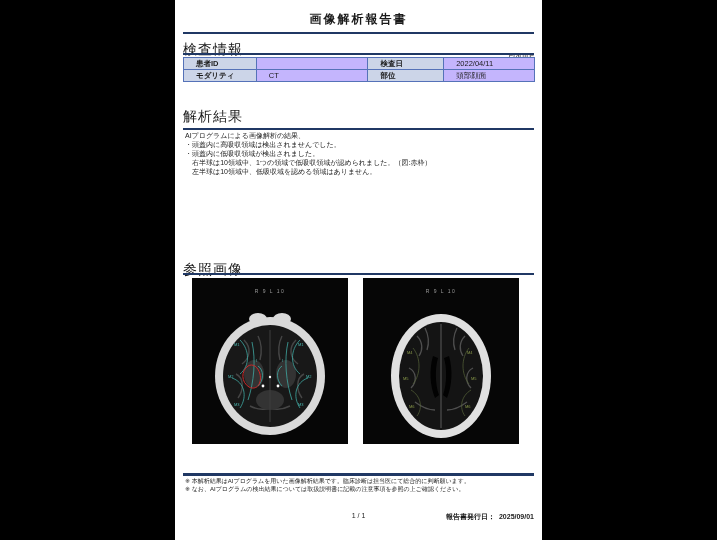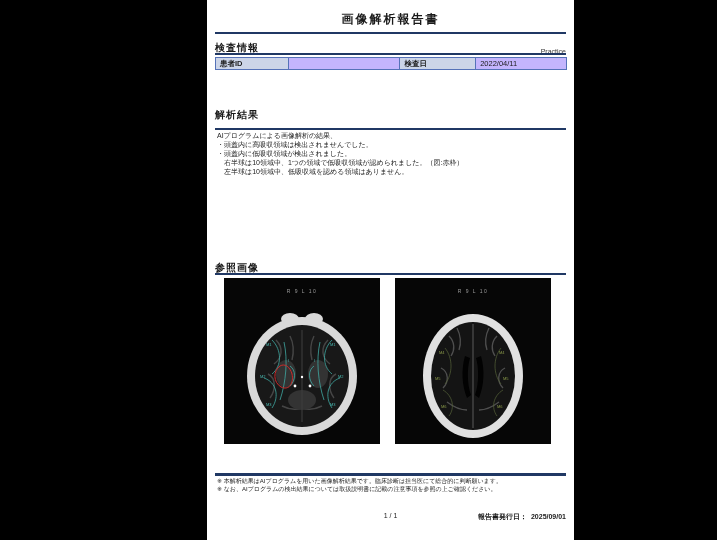--- a/index.html
+++ b/index.html
@@ -1,32 +1,32 @@
 <!DOCTYPE html>
 <html><head>
 <meta charset="utf-8">
 <style>
   html,body{margin:0;padding:0;background:#000;}
   *{box-sizing:border-box;}
   body{font-family:"Liberation Sans","DejaVu Sans",sans-serif;color:#1a1a1a;}
   .viewport{position:relative;width:717px;height:540px;background:#000;overflow:hidden;}
-  .page{position:absolute;left:175px;top:0;width:367px;height:540px;background:#ffffff;margin-left:32px;}
+  .page{position:absolute;left:175px;top:0;width:367px;height:540px;background:#ffffff;}
 
   .doc-title{position:absolute;top:11px;left:0;width:100%;text-align:center;
     font-size:12px;font-weight:bold;letter-spacing:2px;}
   .title-rule{position:absolute;top:32px;left:8px;width:351px;height:2px;background:#203864;}
 
   .sec-header{position:absolute;left:8px;width:351px;display:flex;justify-content:space-between;align-items:flex-end;}
-  .sec-title{font-size:10px;font-weight:bold;letter-spacing:1px;}
+  .sec-title{font-size:14px;font-weight:normal;letter-spacing:1px;}
   .practice{font-size:7px;color:#333;}
   .sec-rule{position:absolute;left:8px;width:351px;height:1.5px;background:#203864;}
 
   .exam-table{position:absolute;top:57px;left:8px;width:352px;border-collapse:collapse;
     font-size:7.5px;}
-  .exam-table td{border:1px solid #5572b8;height:12px;padding:0 4px;vertical-align:middle;}
+  .exam-table td{border:1px solid #5572b8;height:12px;padding:0 12px;vertical-align:middle;}
   .exam-table td.lbl{background:#ccd5e8;font-weight:bold;}
   .exam-table td.val{background:#c4b5fd;}
 
   .result-text{position:absolute;top:131px;left:10px;width:345px;font-size:7px;line-height:9px;white-space:pre;}
 
   .panel{position:absolute;top:278px;width:156px;height:166px;background:#060606;}
   .panel-left{left:17px;}
   .panel-right{left:188px;}
   .panel-label{position:absolute;top:10px;left:0;width:100%;text-align:center;
     color:#9b9b9b;font-size:5px;letter-spacing:1.5px;}
@@ -60,20 +60,26 @@
           <col style="width:112px">
           <col style="width:76px">
           <col style="width:91px">
         </colgroup>
       <tbody>
           <tr>
         <td class="lbl">患者ID</td>
         <td class="val"></td>
         <td class="lbl">検査日</td>
         <td class="val">2022/04/11</td>
+      </tr>
+      <tr>
+        <td class="lbl">モダリティ</td>
+        <td class="val">CT</td>
+        <td class="lbl">部位</td>
+        <td class="val">頭部顔面</td>
       </tr>
     </tbody>
       </table>
 
     <div class="sec-header" style="top:108px;">
       <span class="sec-title">解析結果</span>
     </div>
     <div class="sec-rule" style="top:128px;"></div>
 
     <div class="result-text"><div>AIプログラムによる画像解析の結果、</div><div>・頭蓋内に高吸収領域は検出されませんでした。</div><div>・頭蓋内に低吸収領域が検出されました。</div><div>　右半球は10領域中、1つの領域で低吸収領域が認められました。（図:赤枠）</div><div>　左半球は10領域中、低吸収域を認める領域はありません。</div></div>

